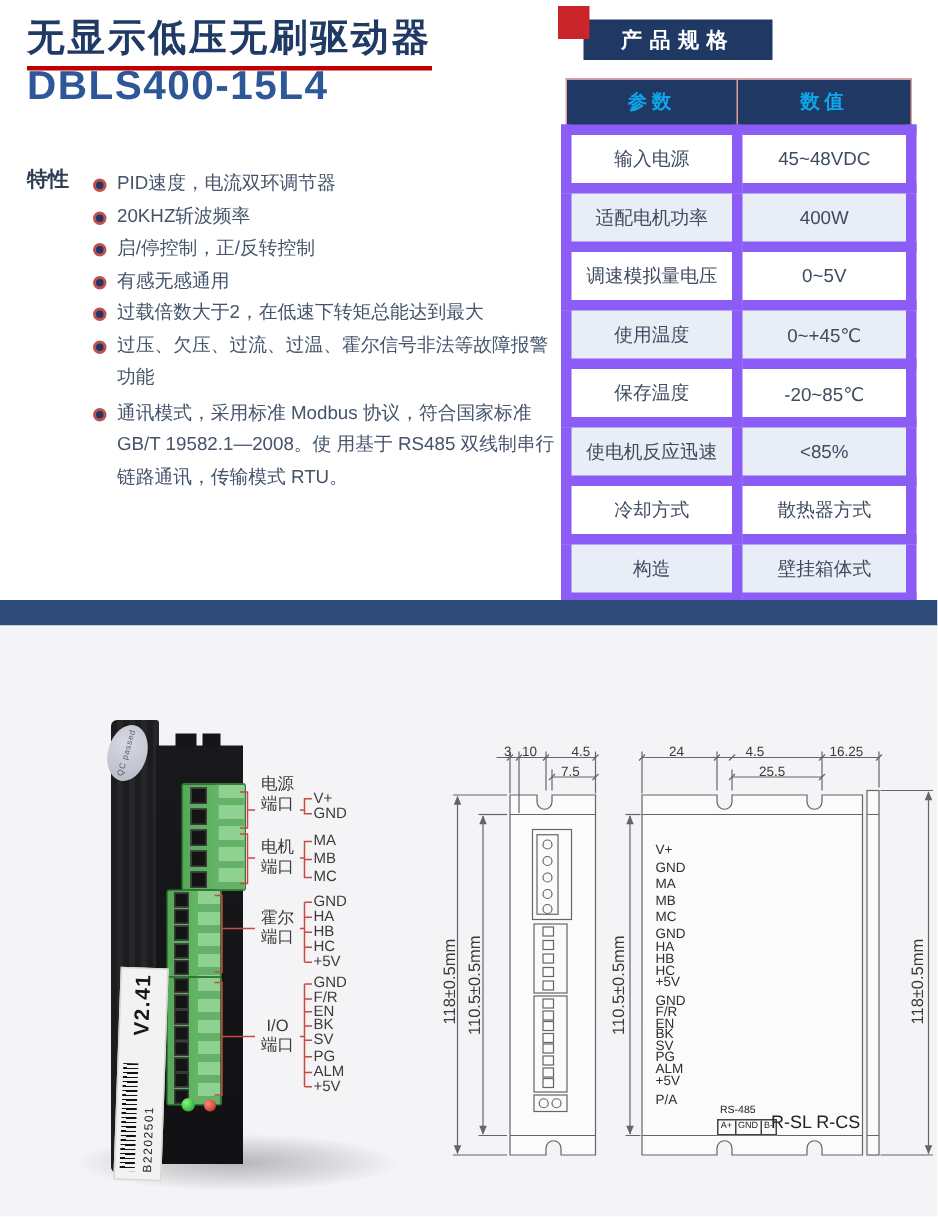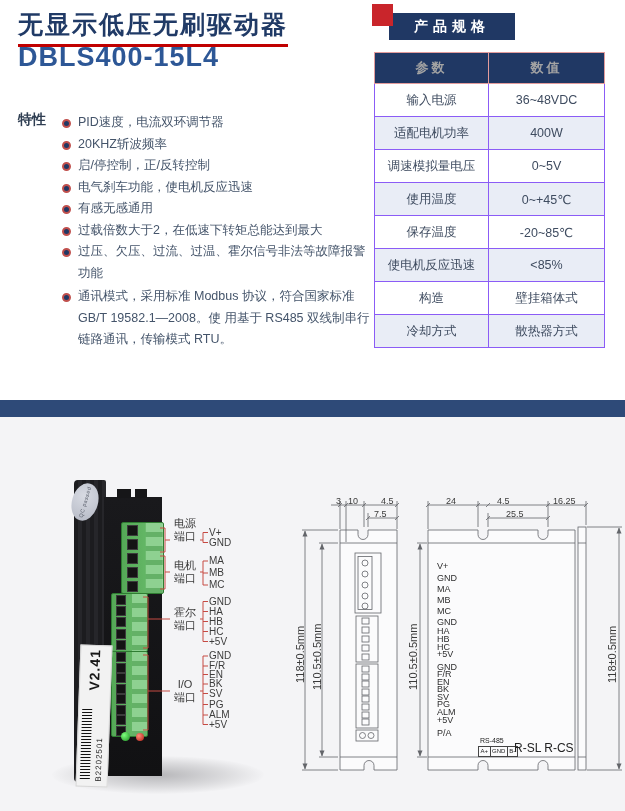--- a/index.html
+++ b/index.html
@@ -18,24 +18,24 @@
   .bullet{position:absolute;left:-16px;top:7px;width:5px;height:5px;border-radius:50%;
           background:#203864;border:2px solid #c0504d;}
 
   
   .accent-sq{position:absolute;left:372px;top:4px;width:21px;height:22px;background:#c9252b;z-index:2;}
   .spec-head{position:absolute;left:389px;top:13px;width:126px;height:27px;background:#203864;color:#fff;
              font-size:14px;font-weight:bold;letter-spacing:5px;display:flex;align-items:center;
              justify-content:center;z-index:1;}
   table.spec{position:absolute;left:374px;top:52px;width:230px;border-collapse:collapse;table-layout:fixed;
              font-size:12.5px;color:#3f4c60;text-align:center;}
-  table.spec th{background:#203864;color:#a3a3a3;height:28px;font-size:13px;font-weight:bold;
+  table.spec th{background:#203864;color:#0ea5e9;height:28px;font-size:13px;font-weight:bold;
                 letter-spacing:3px;border:1px solid #e39c9c;}
   table.spec th + th{border-left:1px solid rgba(255,255,255,.35);}
-  table.spec td{height:30px;border:1px solid #8b5cf6;background:#fff;}
+  table.spec td{height:30px;border:7px solid #8b5cf6;background:#fff;}
   table.spec tbody tr:nth-child(even) td{background:#e9edf6;}
 
   
   .divider{position:absolute;left:0;top:400px;width:625px;height:17px;background:#2e4a78;}
   .panel{position:absolute;left:0;top:417px;width:625px;height:394px;background:#f4f4f6;}
 
   
   .shadow{position:absolute;left:52px;top:756px;width:212px;height:38px;border-radius:50%;
           background:radial-gradient(ellipse at center,rgba(40,40,45,.30) 0%,rgba(40,40,45,.12) 45%,transparent 72%);}
   .dev-left{position:absolute;left:74px;top:480px;width:32px;height:302px;border-radius:4px 2px 2px 4px;
@@ -83,21 +83,20 @@
 <div id="canvas">
 
   <div class="title">无显示低压无刷驱动器</div>
   <div class="model">DBLS400-15L4</div>
 
   <div class="feat-heading">特性</div>
   <div class="feat-list">
     <div class="feat-item"><span class="bullet"></span><span>PID速度，电流双环调节器</span></div>
     <div class="feat-item"><span class="bullet"></span><span>20KHZ斩波频率</span></div>
     <div class="feat-item"><span class="bullet"></span><span>启/停控制，正/反转控制</span></div>
-    <div class="feat-item"><span class="bullet"></span><span>电气刹车功能，使电机反应迅速</span></div>
     <div class="feat-item"><span class="bullet"></span><span>有感无感通用</span></div>
     <div class="feat-item"><span class="bullet"></span><span>过载倍数大于2，在低速下转矩总能达到最大</span></div>
     <div class="feat-item"><span class="bullet"></span><span>过压、欠压、过流、过温、霍尔信号非法等故障报警功能</span></div>
     <div class="feat-item" style="margin-top:2px"><span class="bullet"></span><span>通讯模式，采用标准 Modbus 协议，符合国家标准 GB/T 19582.1—2008。使 用基于 RS485 双线制串行链路通讯，传输模式 RTU。</span></div>
   </div>
 
   <div class="accent-sq"></div>
   <div class="spec-head">产品规格</div>
   <table class="spec">
     <colgroup>
@@ -106,21 +105,21 @@
       </colgroup>
     <thead>
       <tr>
         <th>参数</th>
         <th>数值</th>
       </tr>
     </thead>
     <tbody>
       <tr>
           <td>输入电源</td>
-          <td>36~48VDC</td>
+          <td>45~48VDC</td>
         </tr>
       <tr>
           <td>适配电机功率</td>
           <td>400W</td>
         </tr>
       <tr>
           <td>调速模拟量电压</td>
           <td>0~5V</td>
         </tr>
       <tr>
@@ -129,26 +128,26 @@
         </tr>
       <tr>
           <td>保存温度</td>
           <td>-20~85℃</td>
         </tr>
       <tr>
           <td>使电机反应迅速</td>
           <td>&lt;85%</td>
         </tr>
       <tr>
+          <td>冷却方式</td>
+          <td>散热器方式</td>
+        </tr>
+      <tr>
           <td>构造</td>
           <td>壁挂箱体式</td>
-        </tr>
-      <tr>
-          <td>冷却方式</td>
-          <td>散热器方式</td>
         </tr>
     </tbody>
   </table>
 
   <div class="divider"></div>
   <div class="panel"></div>
 
   <div class="shadow"></div>
   <div class="dev-left"></div>
   <div class="dev-right"></div>

